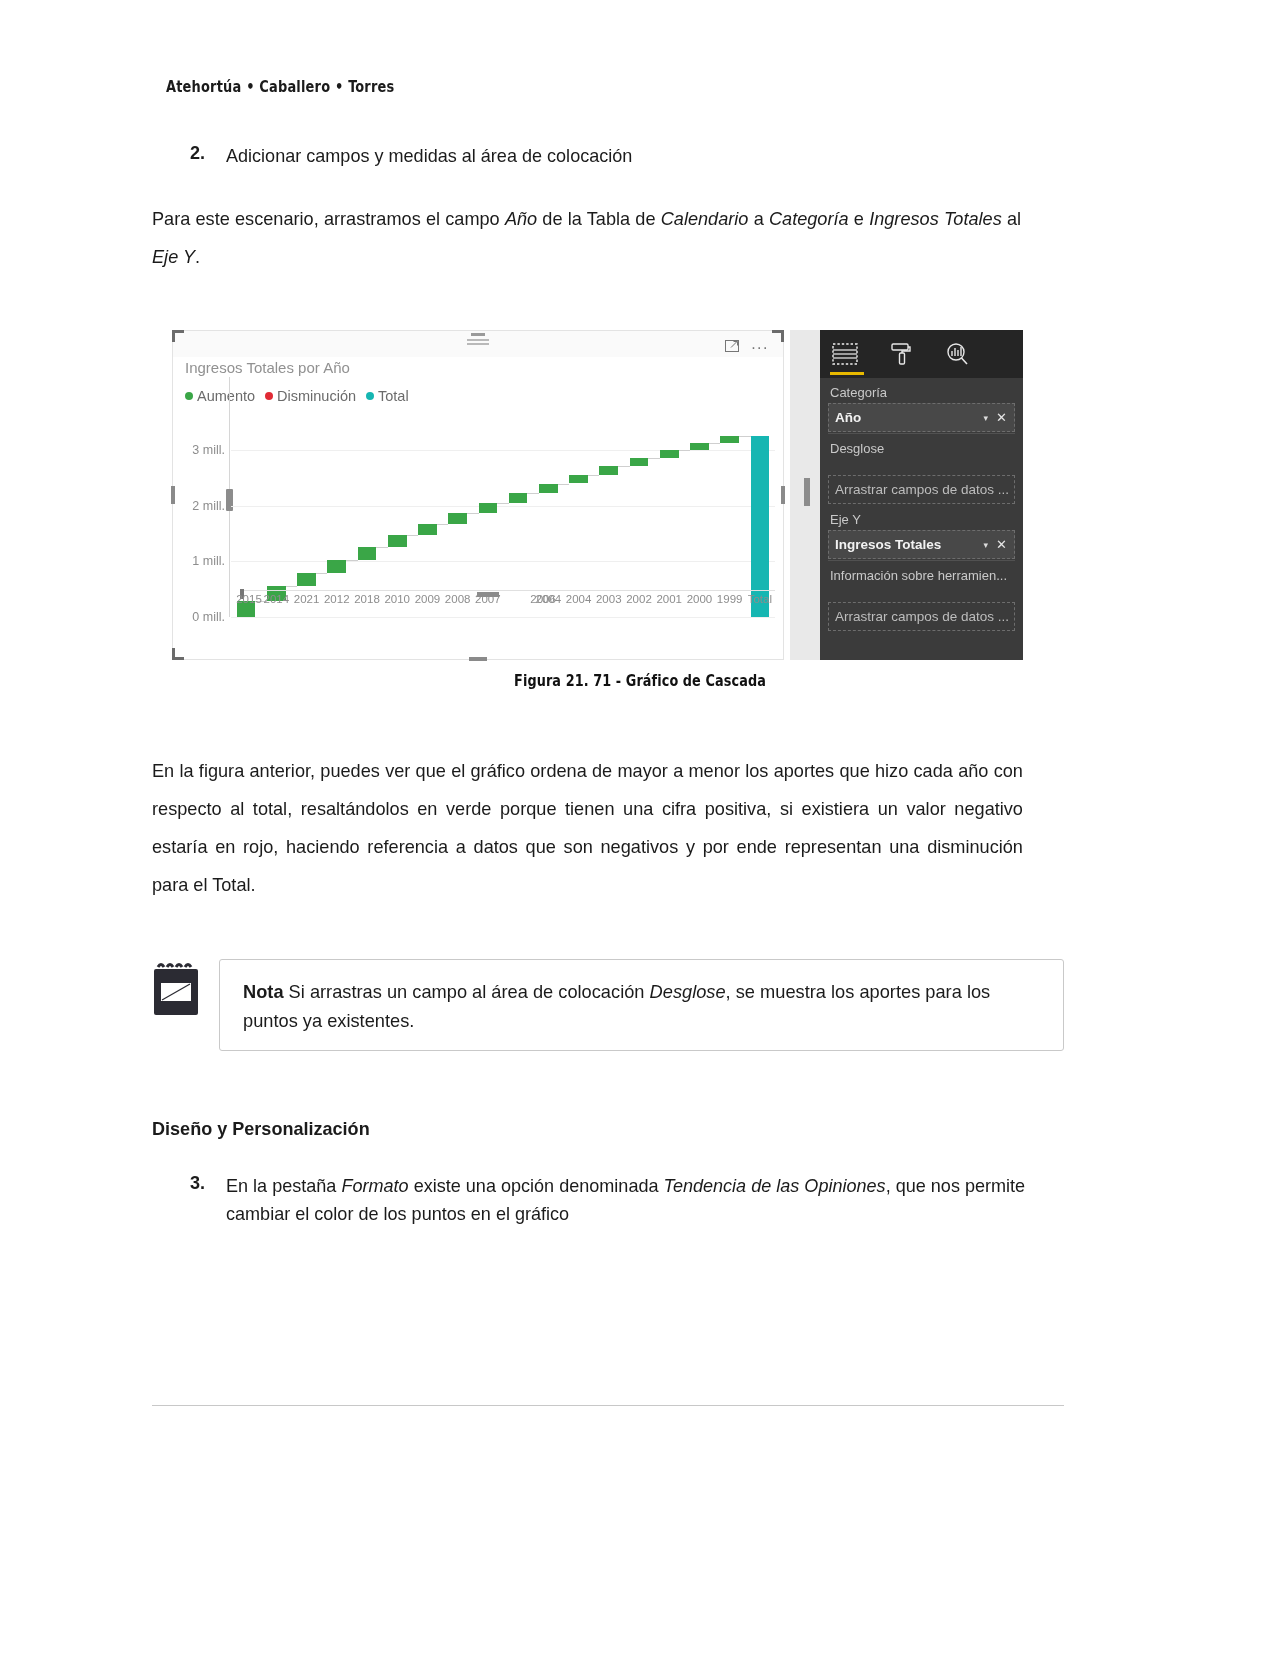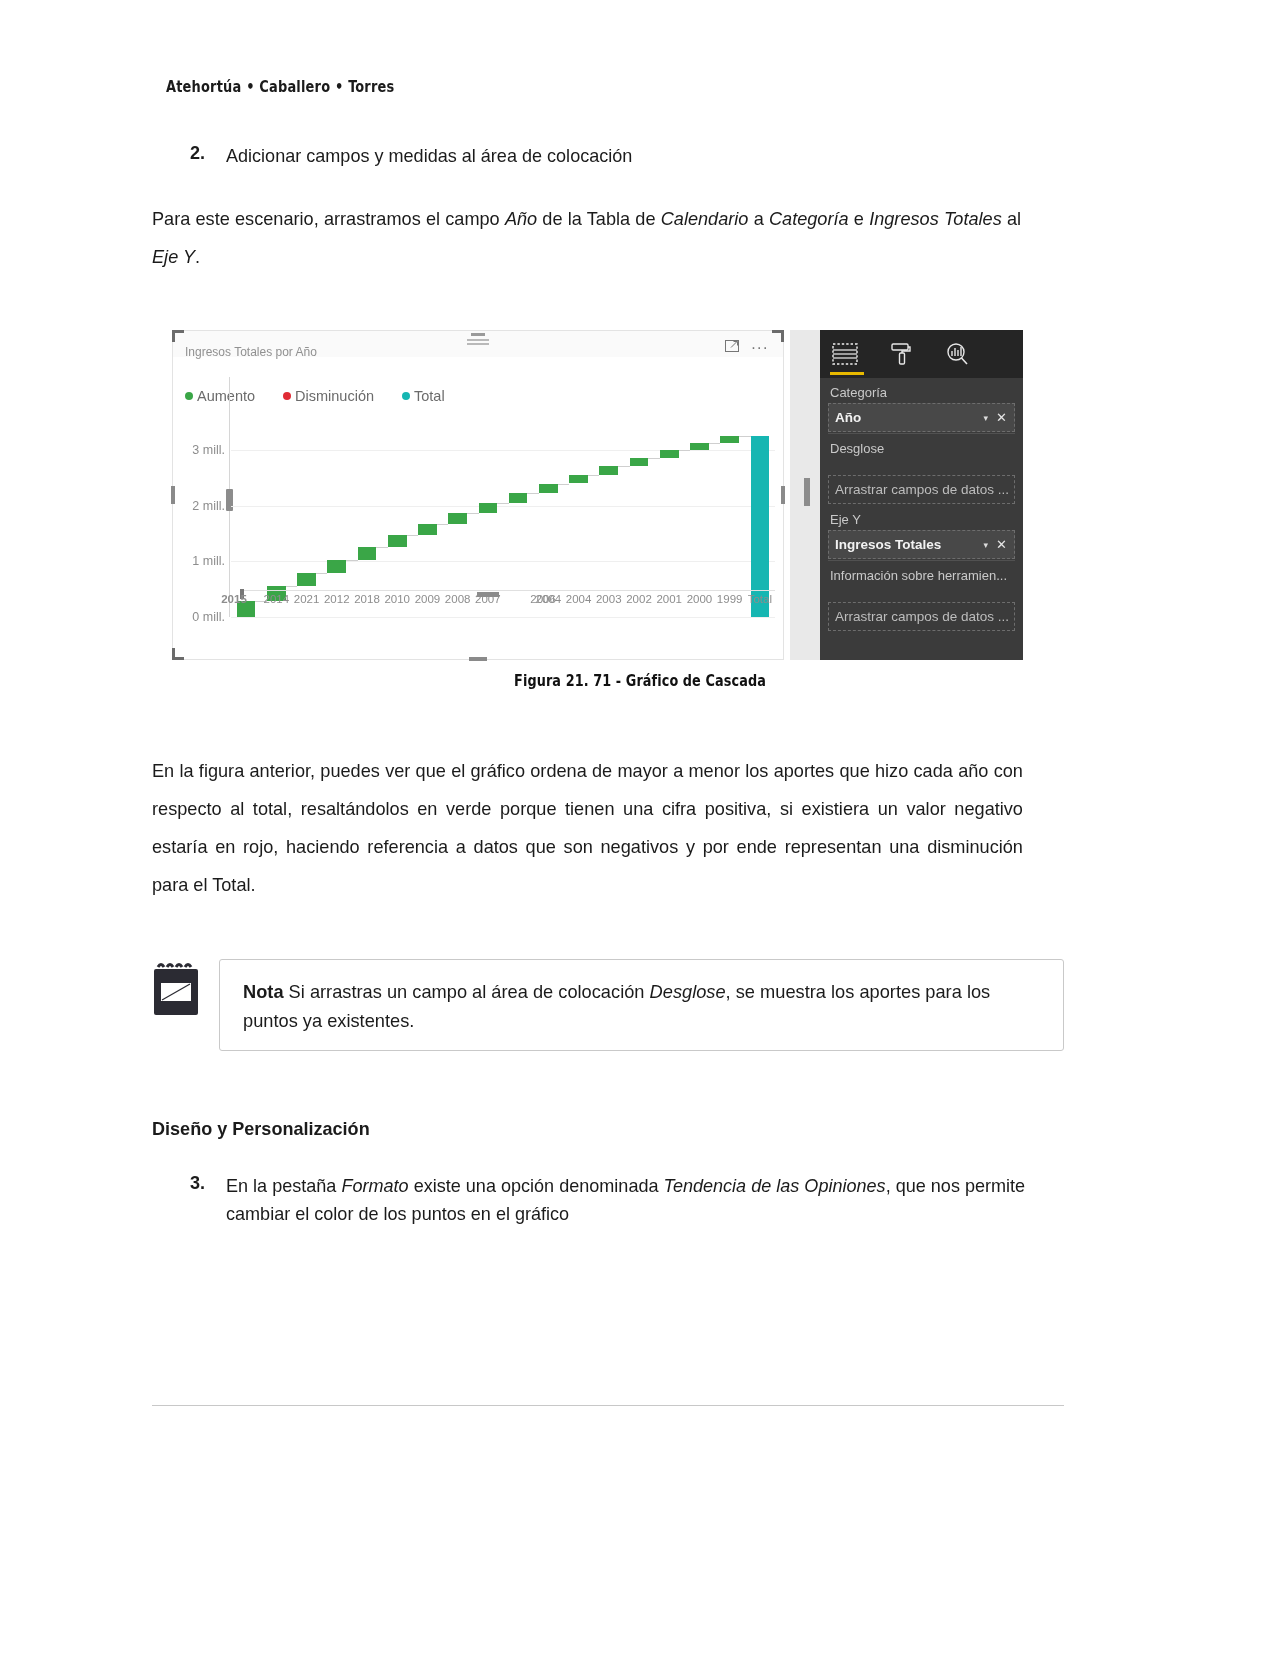--- a/index.html
+++ b/index.html
@@ -97,25 +97,25 @@
   .corner { position:absolute; width:12px; height:12px; }
   .corner.tl { left:-1px; top:-1px; border-left:3px solid #6b6b6b; border-top:3px solid #6b6b6b; }
   .corner.tr { right:-1px; top:-1px; border-right:3px solid #6b6b6b; border-top:3px solid #6b6b6b; }
   .corner.bl { left:-1px; bottom:-1px; border-left:3px solid #6b6b6b; border-bottom:3px solid #6b6b6b; }
   .handle-mid { position:absolute; background:#8a8a8a; }
   .handle-mid.left   { left:-2px; top:50%; margin-top:-9px; width:4px; height:18px; }
   .handle-mid.right  { right:-2px; top:50%; margin-top:-9px; width:4px; height:18px; }
   .handle-mid.bottom { left:50%; bottom:-2px; margin-left:-9px; width:18px; height:4px; }
 
   .vis-title {
-    position: absolute; left: 12px; top: 14px;
-    font-size: 12px; color: #919191;
-  }
-
-  .legend { position: absolute; left: 12px; top: 57px; display: flex; gap: 28px; align-items: center; }
+    position: absolute; left: 12px; top: 28px;
+    font-size: 15px; color: #919191;
+  }
+
+  .legend { position: absolute; left: 12px; top: 57px; display: flex; gap: 10px; align-items: center; }
   .legend .li { display:flex; align-items:center; gap:4px; font-size: 14.5px; color:#6b6b6b; }
   .legend .dot { width: 8px; height: 8px; border-radius: 50%; display:inline-block; }
 
   .plot { position: absolute; left: 12px; top: 86px; right: 8px; bottom: 42px; }
   .y-labels { position: absolute; left: 0; top: 0; bottom: 0; width: 44px; }
   .y-lab { position: absolute; right: 4px; font-size: 12.5px; color: #8d8d8d; transform: translateY(-50%); white-space: nowrap; }
   .axis-line-y { position: absolute; left: 44px; top: -40px; bottom: 0; width: 1px; background: #d6d6d6; }
   .y-scroll-thumb { position:absolute; left:41px; top:72px; width:7px; height:22px; background:#8c8c8c; border-radius:1px; }
 
   .grid { position: absolute; left: 46px; right: 0; top: 0; bottom: 0; }
@@ -329,21 +329,21 @@
             <div class="bar inc" style="left: 459.076px; top: 26.2222px; width: 18.7378px; height: 7.22222px;"></div>
             <div class="connector" style="left: 447.591px; width: 11.4844px; top: 33.4444px;"></div>
             <div class="bar inc" style="left: 489.298px; top: 19.2778px; width: 18.7378px; height: 6.94444px;"></div>
             <div class="connector" style="left: 477.813px; width: 11.4844px; top: 26.2222px;"></div>
             <div class="bar total" style="left: 519.52px; top: 19.2778px; width: 18.7378px; height: 180.722px;"></div>
             <div class="connector" style="left: 508.036px; width: 11.4844px; top: 19.2778px;"></div>
           </div>
         <div class="x-axis"></div>
         <div class="axis-corner"></div>
         <div class="x-labels" id="x-labels">
-            <div class="x-lab" style="left: 3px; font-weight: bold;">2015</div>
+            <div class="x-lab" style="left: 18px;">2015</div>
             <div class="x-lab" style="left: 45.3333px;">2014</div>
             <div class="x-lab" style="left: 75.5556px;">2021</div>
             <div class="x-lab" style="left: 105.778px;">2012</div>
             <div class="x-lab" style="left: 136px;">2018</div>
             <div class="x-lab" style="left: 166.222px;">2010</div>
             <div class="x-lab" style="left: 196.444px;">2009</div>
             <div class="x-lab" style="left: 226.667px;">2008</div>
             <div class="x-lab" style="left: 256.889px;">2007</div>
             <div class="x-lab" style="left: 287.111px; margin-left: 25px;">2006</div>
             <div class="x-lab" style="left: 317.333px;">2004</div>

